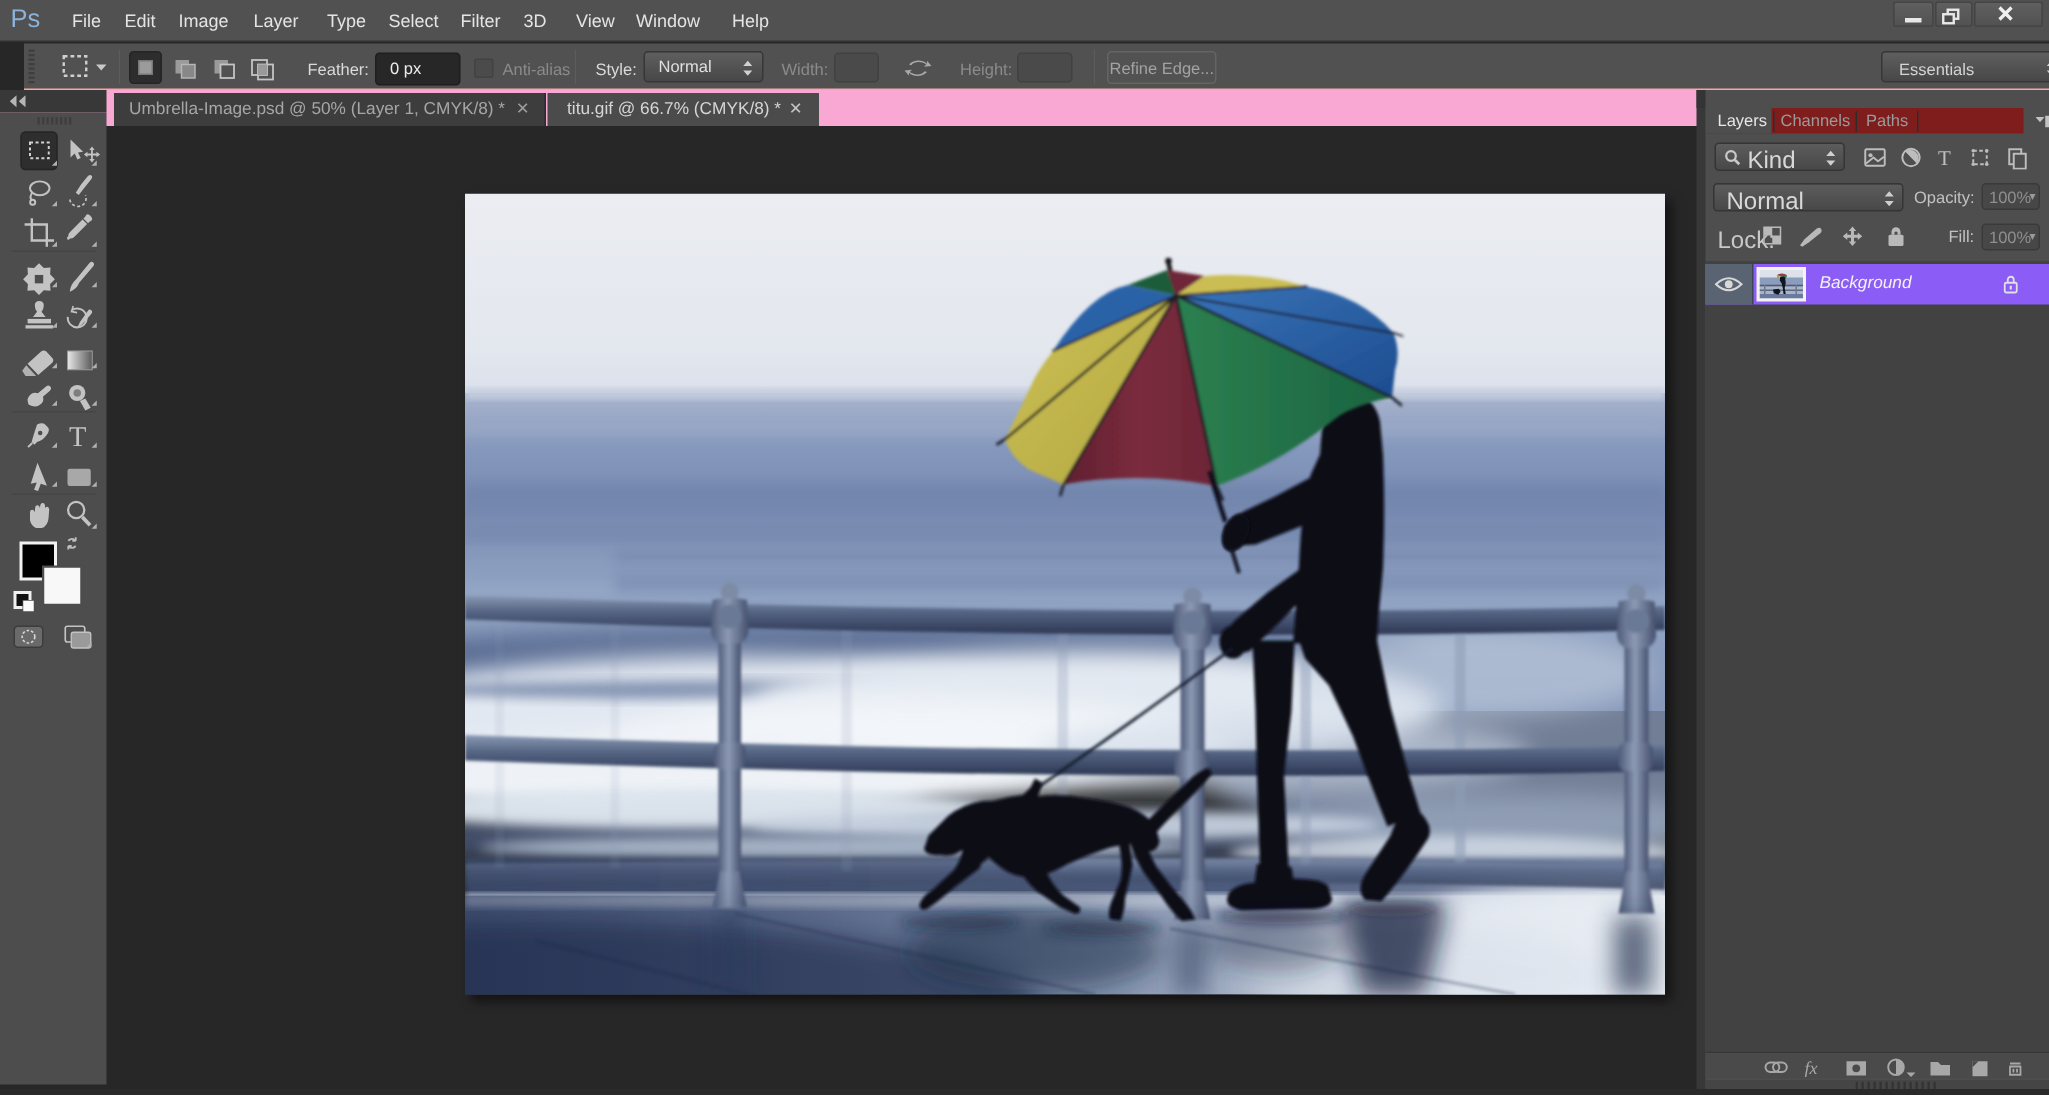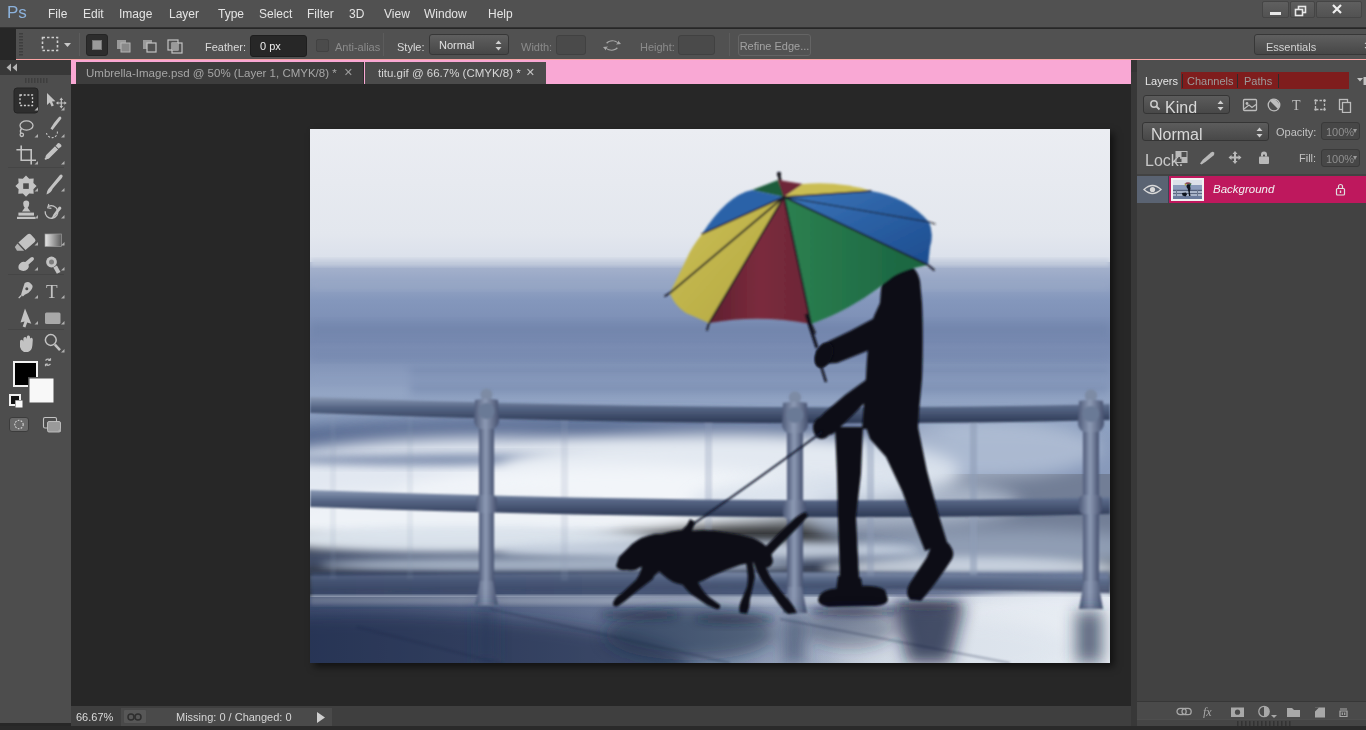--- a/index.html
+++ b/index.html
@@ -556,36 +556,20 @@
     <path d="M34.5 223.5 L38 223.5 L38 220 Z"></path>
           <path d="M61 223.5 L64.5 223.5 L64.5 220 Z"></path>
     <path d="M34.5 249.5 L38 249.5 L38 246 Z"></path>
           <path d="M61 249.5 L64.5 249.5 L64.5 246 Z"></path>
     <path d="M61 277.5 L64.5 277.5 L64.5 274 Z"></path>
     <path d="M57.5 356.5 L61 356.5 L61 353 Z"></path>
   </g>
 </svg>
   </div>
 
-  <div id="statusbar">
-    <div class="abs" style="left:50px;top:2px;width:211px;height:18px;background:#4a4a4a"></div>
-    <div class="abs" style="left:5px;top:5px;font-size:11px;color:#dcdcdc">66.67%</div>
-    <div class="abs" style="left:52px;top:3px;width:24px;height:15px;background:#575757;border:1px solid #494949;border-radius:2px">
-      <svg width="22" height="13" viewBox="0 0 22 13">
-          <circle cx="7" cy="6" r="3" fill="none" stroke="#2e2e2e" stroke-width="1.5"></circle>
-          <circle cx="14" cy="6" r="3" fill="none" stroke="#2e2e2e" stroke-width="1.5"></circle>
-        </svg>
-    </div>
-    <div class="abs" style="left:105px;top:5px;font-size:11px;color:#d6d6d6">Missing: 0 / Changed: 0</div>
-    <div class="abs" style="left:243px;top:4px">
-      <svg width="14" height="13" viewBox="0 0 14 13">
-          <path d="M3 1 L11 6.5 L3 12 Z" fill="#cfcfcf"></path>
-        </svg>
-    </div>
-  </div>
   <div id="botstrip"></div>
 
   <div id="dock">
     <div class="abs" style="left:0;top:0;width:235px;height:12px;background:#343434"></div>
     <svg class="abs" style="left:216px;top:2px" width="16" height="9" viewBox="0 0 16 9">
       <path d="M7 0.5 L2.5 4.5 L7 8.5 Z M13 0.5 L8.5 4.5 L13 8.5 Z" fill="#b5b5b5"></path>
       </svg>
     <div id="panel">
 
       <div class="abs" style="left:0;top:12px;width:212px;height:17px;background:#7f1d1d">
@@ -651,21 +635,21 @@
           <rect x="84" y="6.5" width="10" height="7.5" rx="1"></rect>
           <path d="M86 6.5 L86 4.5 A3 3 0 0 1 92 4.5 L92 6.5 L90 6.5 L90 4.7 A2 2 0 0 0 88 4.7 L88 6.5 Z"></path>
         </g>
       </svg>
       <div class="abs" style="left:162px;top:92px;font-size:11px;color:#c2c2c2">Fill:</div>
       <div class="pwell" style="left:184px;top:89px;width:39px;height:18px;padding:3px 0 0 4px">100%
         <span style="position:absolute;right:2px;top:3px;color:#9a9a9a;font-size:8px">▾</span></div>
 
       <div class="abs" style="left:0;top:114px;width:229px;height:527px;background:#424242"></div>
 
-      <div class="abs" style="left:0;top:116px;width:229px;height:27px;background:#be185d">
+      <div class="abs" style="left:0;top:116px;width:229px;height:27px;background:#8b5cf6">
         <div class="abs" style="left:0;top:0;width:31px;height:27px;background:#5a6372"></div>
         <div class="abs" style="left:31px;top:0;width:1px;height:27px;background:#3c4553"></div>
         <svg class="abs" style="left:6px;top:7px" width="19" height="13" viewBox="0 0 19 13">
           <path d="M1 6.5 Q9.5 -1.5 18 6.5 Q9.5 14.5 1 6.5 Z" fill="none" stroke="#d8d8d8" stroke-width="1.4"></path>
           <circle cx="9.5" cy="6.5" r="2.6" fill="#d8d8d8"></circle>
         </svg>
 
         <div class="abs" style="left:34px;top:2px;width:33px;height:23px;background:#f2f2f2">
           <svg class="abs" style="left:2px;top:2px" width="29" height="19" viewBox="0 0 29 19">
             <rect width="29" height="19" fill="#dce1ea"></rect>

